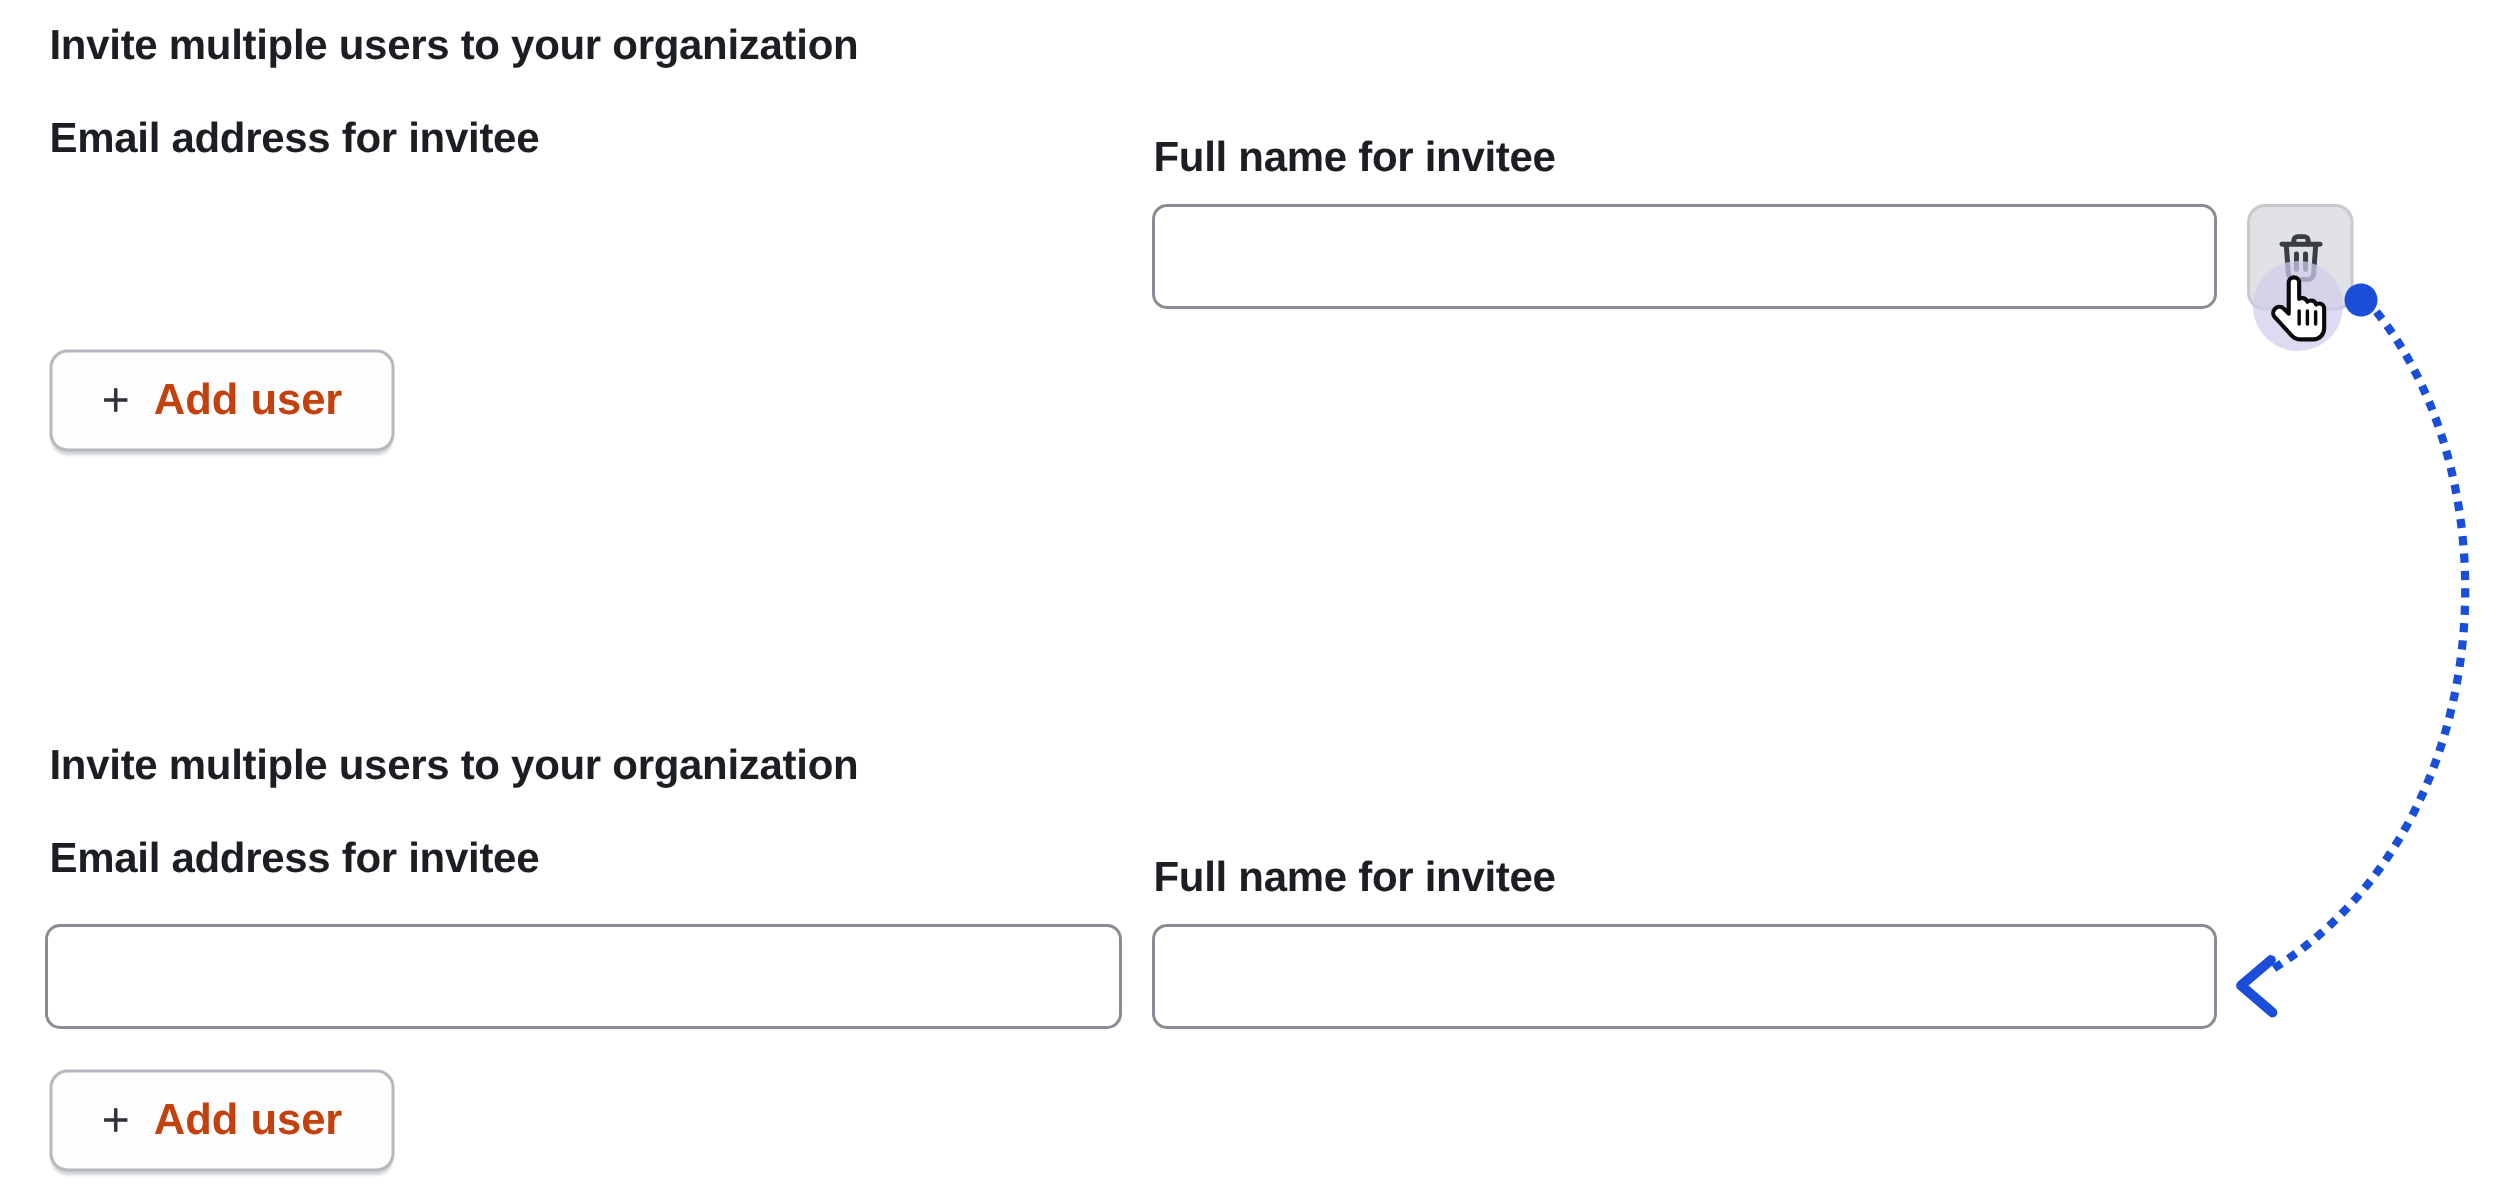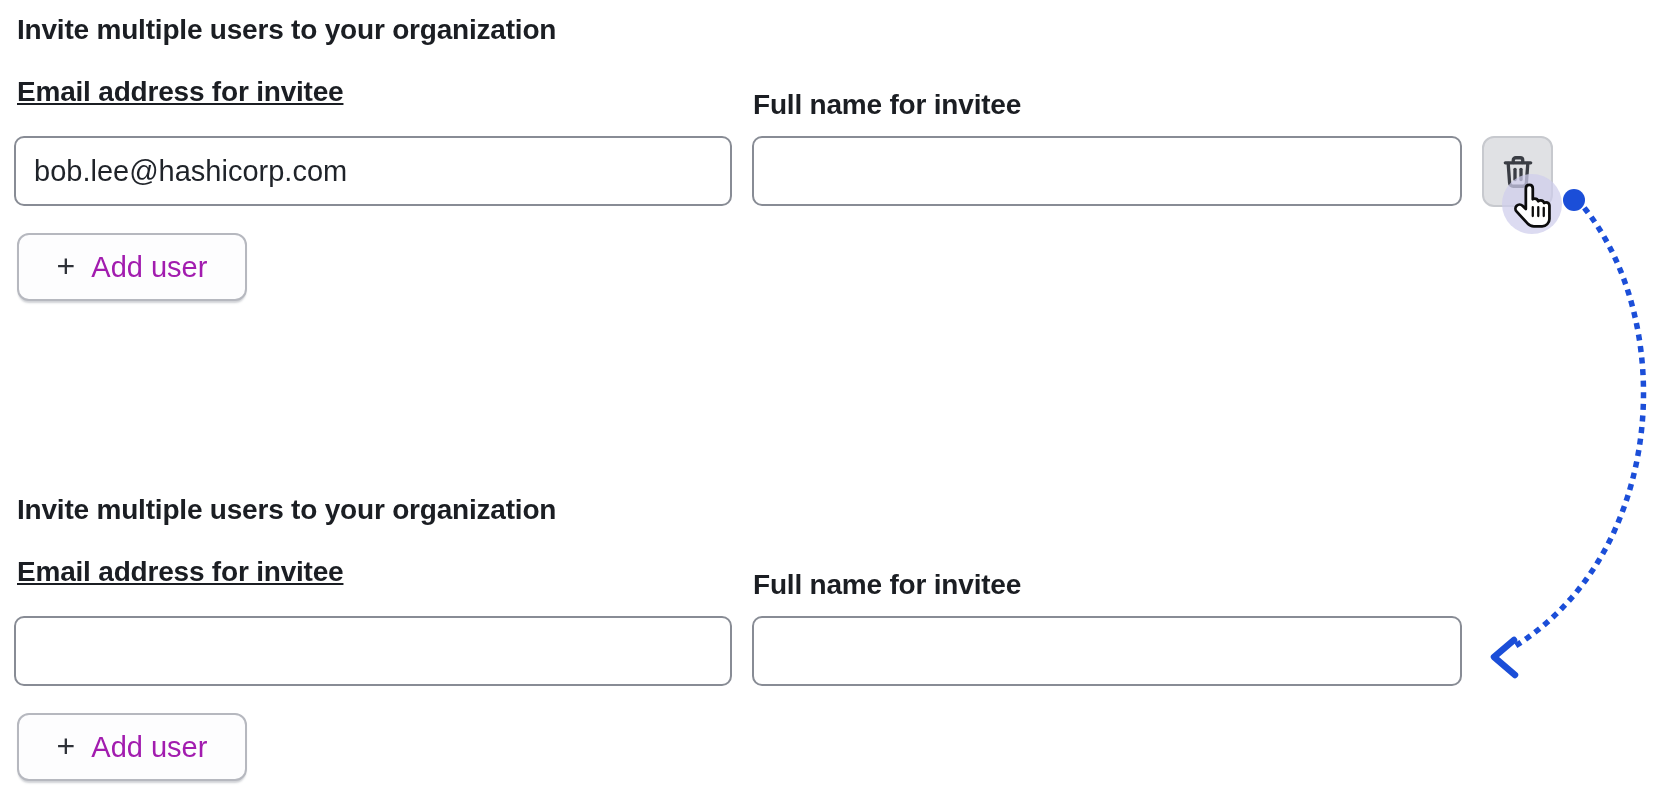--- a/index.html
+++ b/index.html
@@ -7,42 +7,42 @@
   body { font-family: "Liberation Sans", sans-serif; }
 
   .stage {
     position: relative;
     width: 1672px;
     height: 800px;
     background: #ffffff;
     overflow: hidden;
   }
 
-  .form-section { position: absolute; left: 0; width: 1376px; height: 480px; }
+  .form-section { position: absolute; left: 16px; width: 1376px; height: 480px; }
   .form-section.first  { top: 0; }
   .form-section.second { top: 480px; }
 
   .form-heading {
     position: absolute;
     left: 17px; top: 14px;
     font-size: 28px;
     font-weight: 700;
     color: #1b1e23;
     letter-spacing: -0.2px;
   }
 
   .field-label {
     position: absolute;
     top: 76px;
     font-size: 28px;
     font-weight: 700;
     color: #1b1e23;
     letter-spacing: -0.2px;
   }
-  .field-label.email-label { left: 17px; text-decoration: underline; }
+  .field-label.email-label { left: 17px; }
   .field-label.name-label  { left: 753px; margin-top: 13px; }
 
   .text-input {
     position: absolute;
     top: 136px;
     height: 70px;
     border: 2px solid #888c95;
     border-radius: 10px;
     background: #ffffff;
     font-family: "Liberation Sans", sans-serif;
@@ -71,21 +71,22 @@
   }
   .add-user-btn .plus {
     font-size: 32px;
     font-weight: 400;
     color: #2e3138;
     line-height: 1;
     margin-top: -2px;
   }
   .add-user-btn .add-label {
     font-size: 29px;
-    color: #a21caf;
+    color: #c2410c;
+    font-weight: bold;
   }
 
   .trash-btn {
     position: absolute;
     left: 1482px; top: 136px;
     width: 71px; height: 71px;
     background: #e0e1e4;
     border: 2px solid #c7c9ce;
     border-radius: 12px;
     display: flex;
@@ -106,21 +107,20 @@
 <body>
 
 <div class="stage">
 
   <section class="form-section first">
     <div class="form-heading">Invite multiple users to your organization</div>
 
     <div class="field-label email-label">Email address for invitee</div>
     <div class="field-label name-label">Full name for invitee</div>
 
-    <input class="text-input email-input" type="text" value="bob.lee@hashicorp.com" style="">
     <input class="text-input name-input" type="text" value="" style="">
 
     <button class="trash-btn">
       <span style="display:flex;">
         <svg width="38" height="38" viewBox="0 0 24 24" fill="none" stroke="#3a3d44" stroke-width="2.1" stroke-linecap="round" stroke-linejoin="round">
           <path d="M4 6.2 H20"></path>
           <path d="M9 6 V4.6 C9 3.7 9.7 3 10.6 3 H13.4 C14.3 3 15 3.7 15 4.6 V6"></path>
           <path d="M5.8 6.5 L6.7 18.8 C6.8 20 7.8 21 9 21 H15 C16.2 21 17.2 20 17.3 18.8 L18.2 6.5"></path>
           <path d="M10.1 10.3 V16.8"></path>
           <path d="M13.9 10.3 V16.8"></path>

